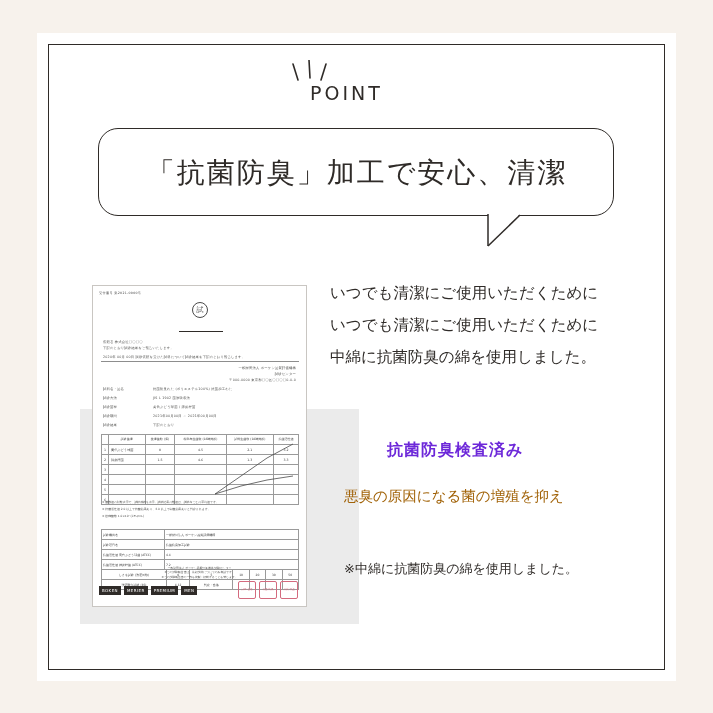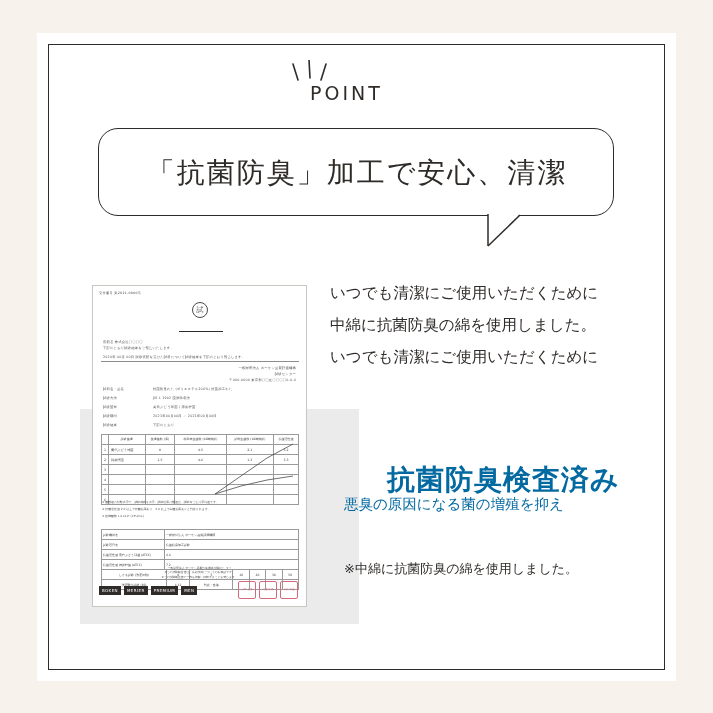--- a/index.html
+++ b/index.html
@@ -288,37 +288,36 @@
     top: 278px;
     width: 320px;
     font-size: 15.5px;
     line-height: 2.05;
     color: #2f2b28;
     font-family: "DejaVu Sans", sans-serif;
   }
   .sub-head {
     position: absolute;
     left: 387px;
-    top: 461px;
-    font-size: 28px;
+    top: 440px;
+    font-size: 16px;
     font-weight: bold;
     letter-spacing: 1px;
-    color: #0369a1;
+    color: #6d28d9;
     font-family: "DejaVu Sans", sans-serif;
   }
   .sub-body {
     position: absolute;
     left: 344px;
     top: 483px;
     width: 300px;
     font-size: 14.5px;
     line-height: 1.85;
-    color: #0369a1;
-    font-family: "DejaVu Sans", sans-serif;
-    margin-top: 8px;
+    color: #a16207;
+    font-family: "DejaVu Sans", sans-serif;
   }
   .note {
     position: absolute;
     left: 344px;
     top: 560px;
     width: 300px;
     font-size: 13px;
     color: #2f2b28;
     font-family: "DejaVu Sans", sans-serif;
   }
@@ -510,22 +509,22 @@
 
     <div class="cert-footer" style="top:280px;">
       <div>一般財団法人 ボーケン品質評価機構 試験センター</div>
       <div>※この試験報告書は、依頼試料についてのみ有効です。</div>
       <div>※この試験報告書の一部を複製・転載することを禁じます。</div>
     </div>
   </div>
 
   <div class="desc">
     <div>いつでも清潔にご使用いただくために</div>
+    <div>いつでも清潔にご使用いただくために</div>
     <div>中綿に抗菌防臭の綿を使用しました。</div>
-    <div>いつでも清潔にご使用いただくために</div>
   </div>
 
   <div class="sub-head">抗菌防臭検査済み</div>
 
   <div class="sub-body">
     <div>悪臭の原因になる菌の増殖を抑え</div>
   </div>
 
   <div class="note">※中綿に抗菌防臭の綿を使用しました。</div>
 </div>

